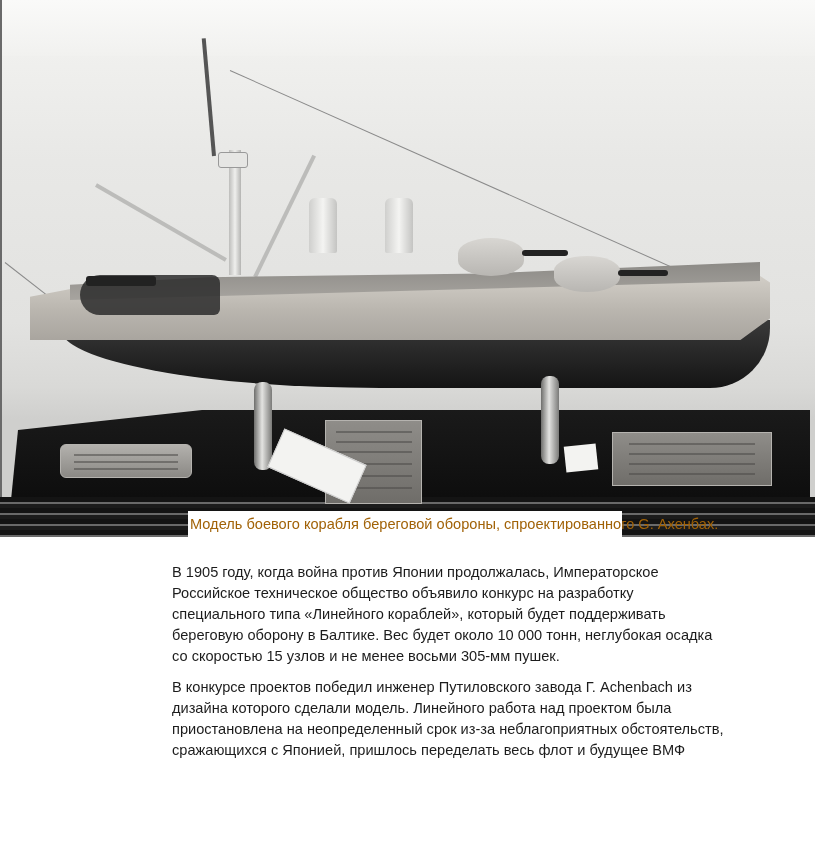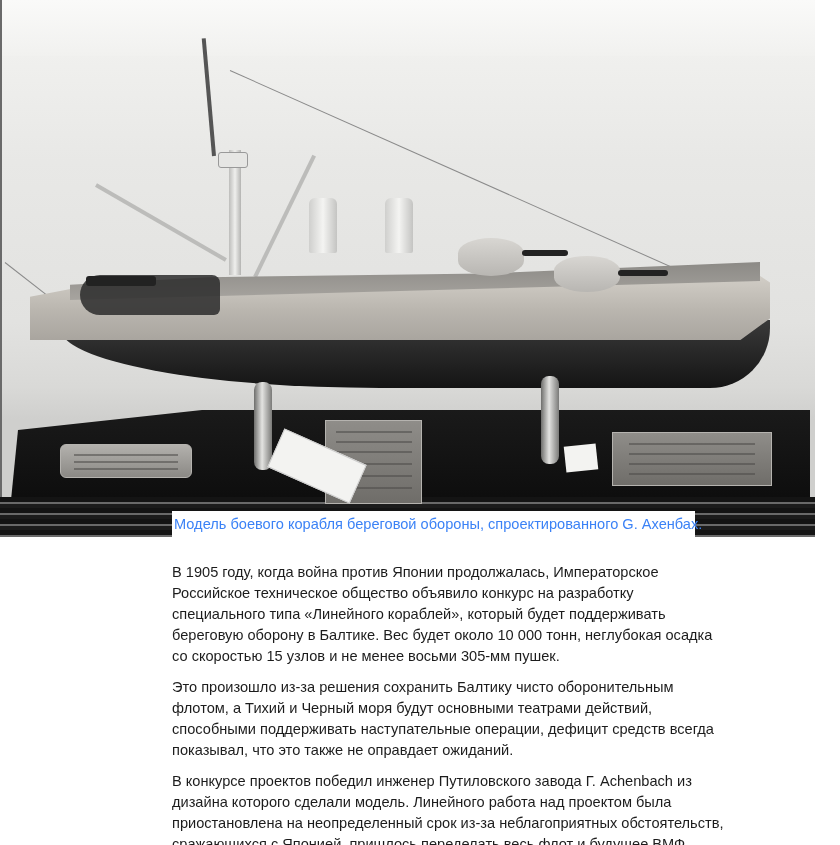--- a/index.html
+++ b/index.html
@@ -67,22 +67,22 @@
             border:1px solid #b5b3af; }
   .plaque.pl1 { left:60px; top:444px; width:130px; height:32px; border-radius:6px; background: linear-gradient(180deg,#b3b1ad,#8b8985); }
   .plaque.pl2 { left:325px; top:420px; width:95px; height:82px; }
   .plaque.pl3 { left:612px; top:432px; width:158px; height:52px; }
   .plaque .etch { position:absolute; left:10%; right:10%; height:2px; background:#4d4b48; opacity:.55; }
   .card { position:absolute; left:272px; top:445px; width:88px; height:40px; background:#f3f3f1;
           transform: rotate(24deg); border:1px solid #ccc; }
   .card2 { position:absolute; left:565px; top:445px; width:32px; height:26px; background:#f3f3f1; transform: rotate(-6deg); }
 
   
-  .caption { position:absolute; left:172px; top:511px; width:523px; height:26px; background:#ffffff;
-             font-size: 14.6px; line-height: 26px; white-space: nowrap; color:#3b82f6; padding-left: 2px; box-sizing:border-box; }
+  .caption { position:absolute; left:188px; top:511px; width:434px; height:26px; background:#ffffff;
+             font-size: 14.6px; line-height: 26px; white-space: nowrap; color:#a16207; padding-left: 2px; box-sizing:border-box; }
 
   
   .article { position:absolute; left:172px; top:543px; width:560px;margin-top:19px; }
   .article p { margin: 0 0 10px 0; font-size: 14.6px; line-height: 21px; color:#1c1c1c; white-space: pre-line; }
 </style>
 </head>
 <body>
 
 <div class="photo">
   <div class="wall-top"></div>
@@ -137,21 +137,17 @@
 
   <div class="caption">Модель боевого корабля береговой обороны, спроектированного G. Ахенбах.</div>
 </div>
 
 <div class="article">
   <p>В 1905 году, когда война против Японии продолжалась, Императорское
 Российское техническое общество объявило конкурс на разработку
 специального типа «Линейного кораблей», который будет поддерживать
 береговую оборону в Балтике. Вес будет около 10 000 тонн, неглубокая осадка
 со скоростью 15 узлов и не менее восьми 305-мм пушек.</p>
-  <p>Это произошло из-за решения сохранить Балтику чисто оборонительным
-флотом, а Тихий и Черный моря будут основными театрами действий,
-способными поддерживать наступательные операции, дефицит средств всегда
-показывал, что это также не оправдает ожиданий.</p>
   <p>В конкурсе проектов победил инженер Путиловского завода Г. Achenbach из
 дизайна которого сделали модель. Линейного работа над проектом была
 приостановлена на неопределенный срок из-за неблагоприятных обстоятельств,
 сражающихся с Японией, пришлось переделать весь флот и будущее ВМФ</p>
 </div>
 
 </body></html>

